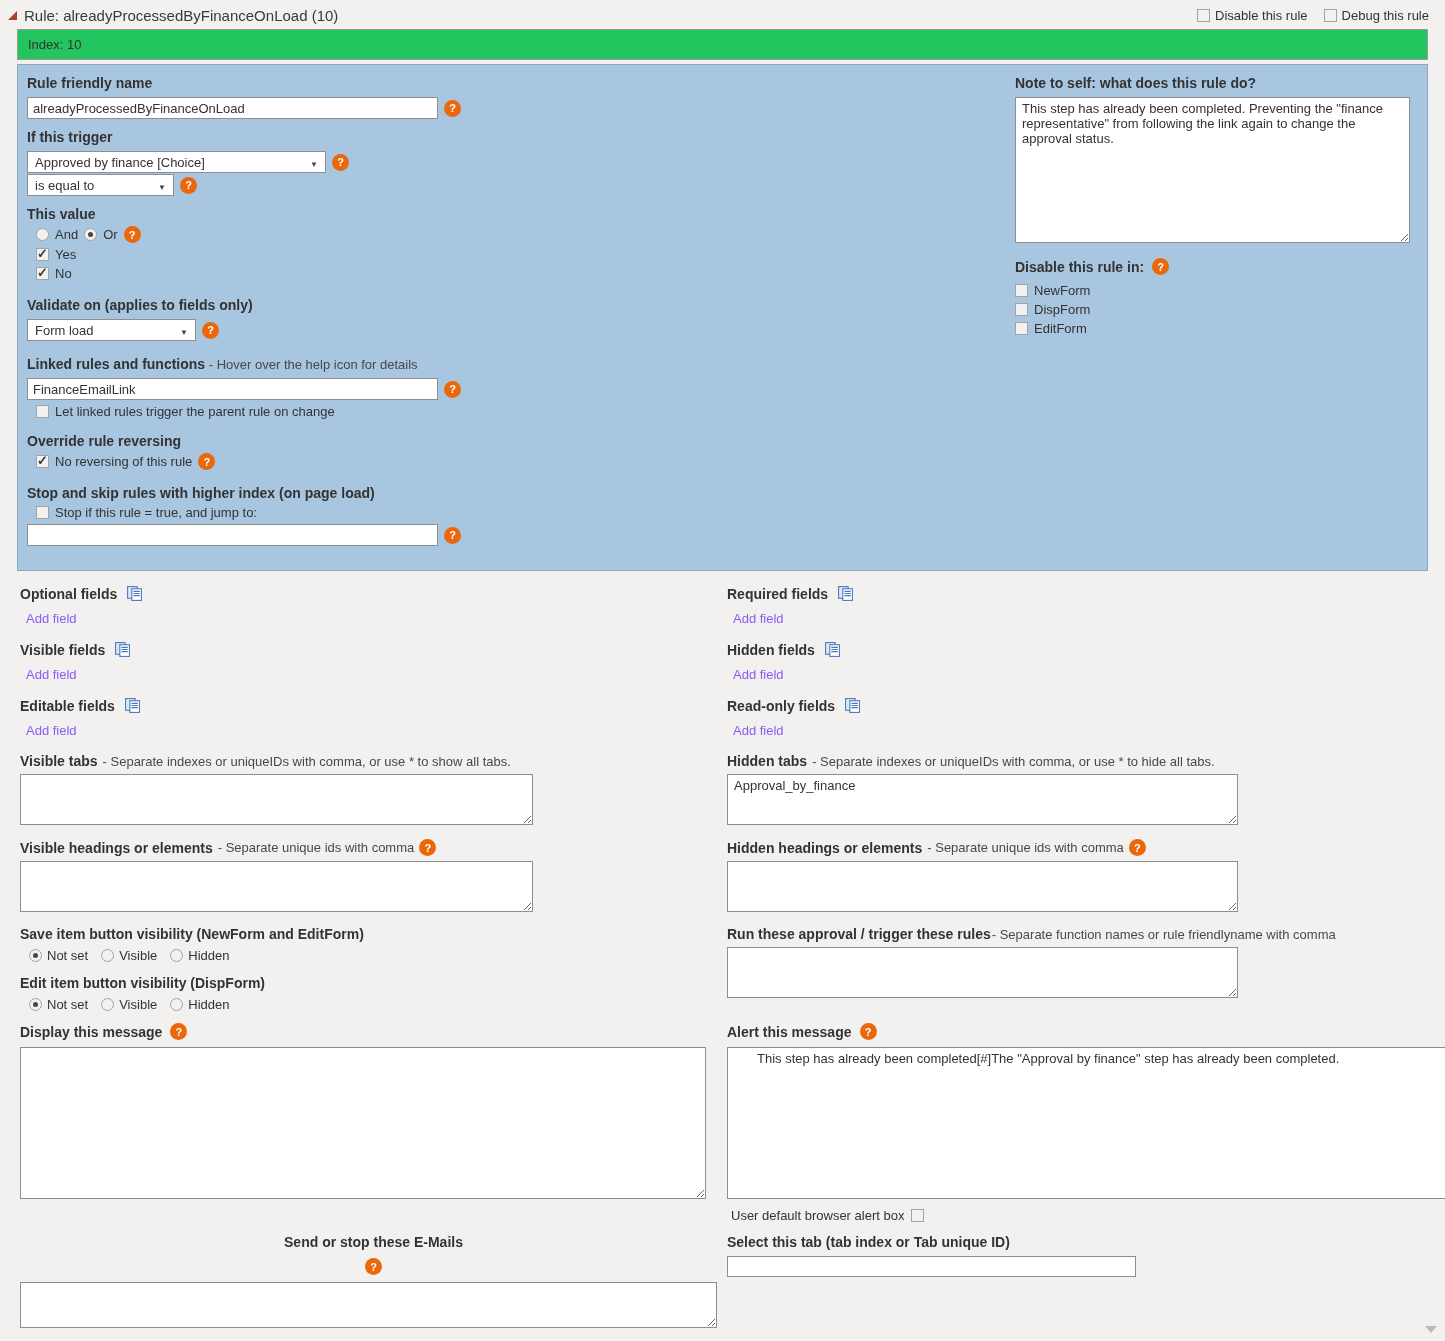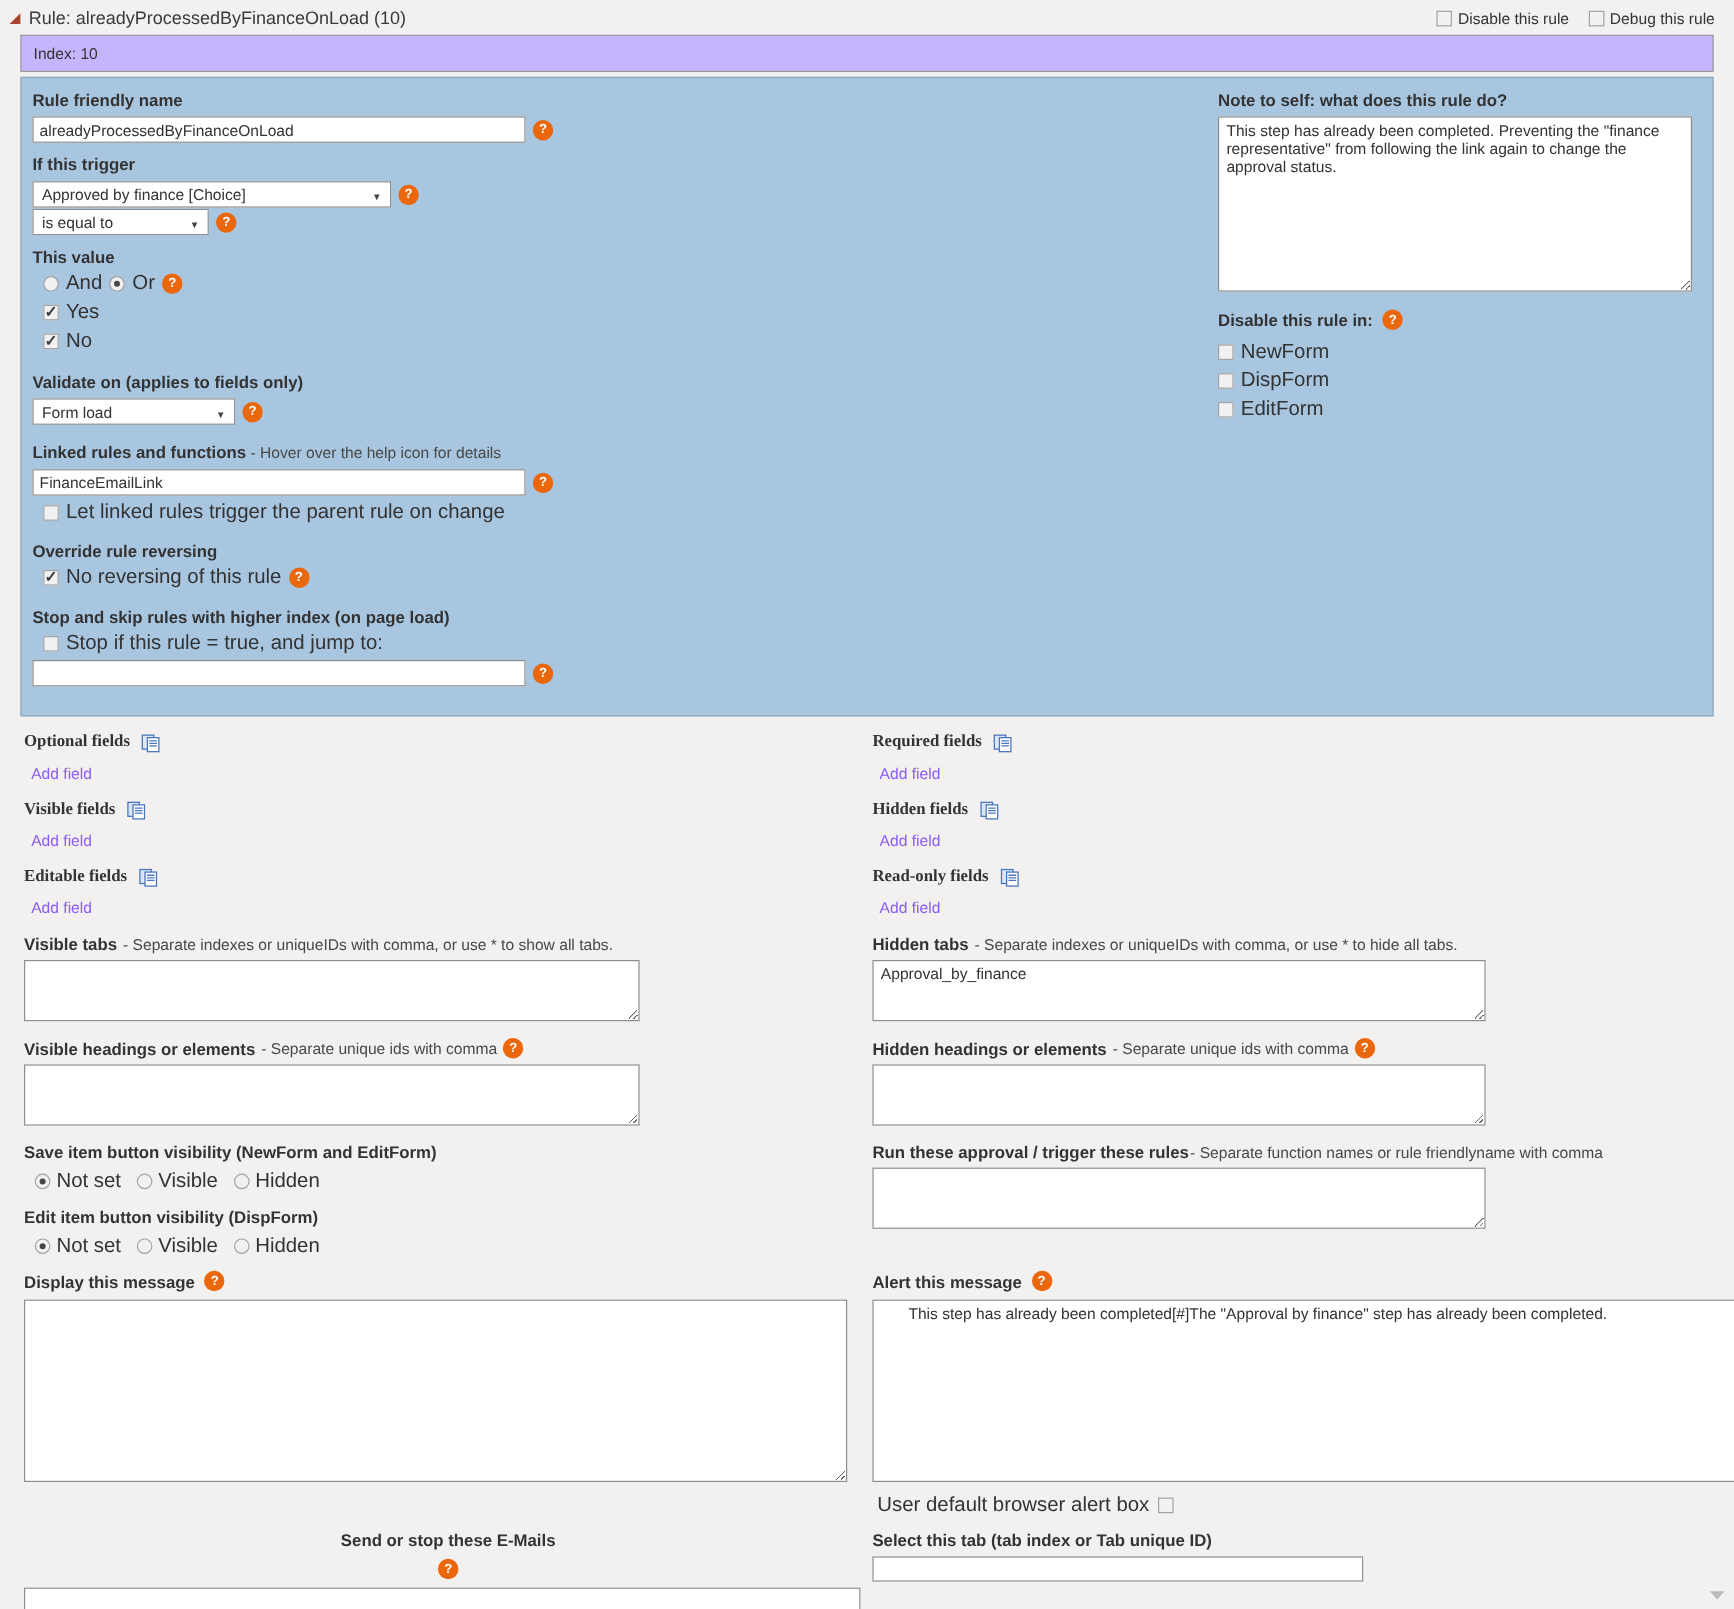--- a/index.html
+++ b/index.html
@@ -9,31 +9,31 @@
     background:#f2f1ef; color:#333;
     font-family:"Liberation Sans", sans-serif; font-size:13px;
   }
   
   .top { display:flex; justify-content:space-between; align-items:center; padding:7px 16px 5px 8px; }
   .title-wrap { display:flex; align-items:center; gap:7px; font-size:15px; color:#3a3a3a; }
   .tri { width:0; height:0; border-left:9px solid transparent; border-bottom:9px solid #a8432f; }
   .hdr-checks { display:flex; gap:16px; align-items:center; font-size:13px; }
   .chk-row { display:flex; align-items:center; gap:5px; }
   
-  .index-bar { margin:0 17px; background:#c4b5fd; border:1px solid #9b9b9b; padding:7px 10px; font-size:13px; }
+  .index-bar { margin:0 17px; background:#22c55e; border:1px solid #9b9b9b; padding:7px 10px; font-size:13px; }
   
   .blue { margin:4px 17px 14px; background:#a9c6e0; border:1px solid #8da8bd;
           display:flex; justify-content:space-between; padding:10px 16px 14px 9px; min-height:476px; }
   .blue-left { width:450px; }
   .blue-right { width:396px; }
   .fgroup { margin-bottom:10px; }
   .lbl { font-weight:bold; font-size:14px; color:#333; }
   .lbl-mb { margin-bottom:6px; }
   .hint { font-weight:normal; font-size:13px; color:#484848; }
-  .sub { font-size:17px; color:#333; }
+  .sub { font-size:13px; color:#333; }
   .row { display:flex; align-items:center; gap:6px; margin-top:4px; }
   .indent { padding-left:9px; }
   
   .ti { height:22px; border:1px solid #8e8e8e; background:#fff; color:#333;
         font-family:"Liberation Sans",sans-serif; font-size:13px; padding:2px 5px; }
   .ta { border:1px solid #8e8e8e; background:#fff; color:#333;
         font-family:"Liberation Sans",sans-serif; font-size:13px; padding:3px 6px; resize:both; }
   .fake-select { height:22px; border:1px solid #8e8e8e; background:#fff; font-size:13px;
         display:flex; align-items:center; justify-content:space-between; padding:0 7px; cursor:default; }
   .arr::after { content:"▼"; font-size:8px; color:#444; }
@@ -44,21 +44,21 @@
   .cb { width:13px; height:13px; background:#f1f1f1; border:1px solid #a3a3a3;
         display:inline-block; position:relative; flex:none; }
   .cb.checked::after { content:"✓"; position:absolute; left:0; top:-3px; font-size:13px; font-weight:bold; color:#3d3d3d; }
   .rb { width:13px; height:13px; border-radius:50%; background:#f1f1f1; border:1px solid #a3a3a3;
         display:inline-block; position:relative; flex:none; }
   .rb.checked::after { content:""; position:absolute; left:3px; top:3px; width:5px; height:5px;
         border-radius:50%; background:#454545; }
   
   .lower { display:grid; grid-template-columns:707px auto; padding:0 0 0 20px; }
   .cell { margin-bottom:11px; }
-  .sec-h { display:flex; gap:9px; margin-bottom:7px;font-family:Liberation Serif, serif; }
+  .sec-h { display:flex; align-items:center; gap:9px; margin-bottom:7px; }
   .sec-h2 { margin-bottom:5px; display:flex; align-items:center; gap:5px; flex-wrap:nowrap; }
   .addf { font-size:13px; color:#8b5cf6; padding:2px 0 4px 6px; cursor:pointer; }
   .copy { display:inline-flex; cursor:pointer; }
   .radio-grp { display:flex; align-items:center; gap:5px; padding-left:9px; margin:6px 0 12px; }
   .radio-grp .sub { margin-right:8px; }
   .alert-cb { display:flex; align-items:center; gap:7px; margin-top:6px; padding-left:4px; }
   .corner-tri { position:absolute; right:8px; bottom:8px; width:0; height:0;
         border-left:6px solid transparent; border-right:6px solid transparent;
         border-top:7px solid #b9b9b9; }
 </style>

